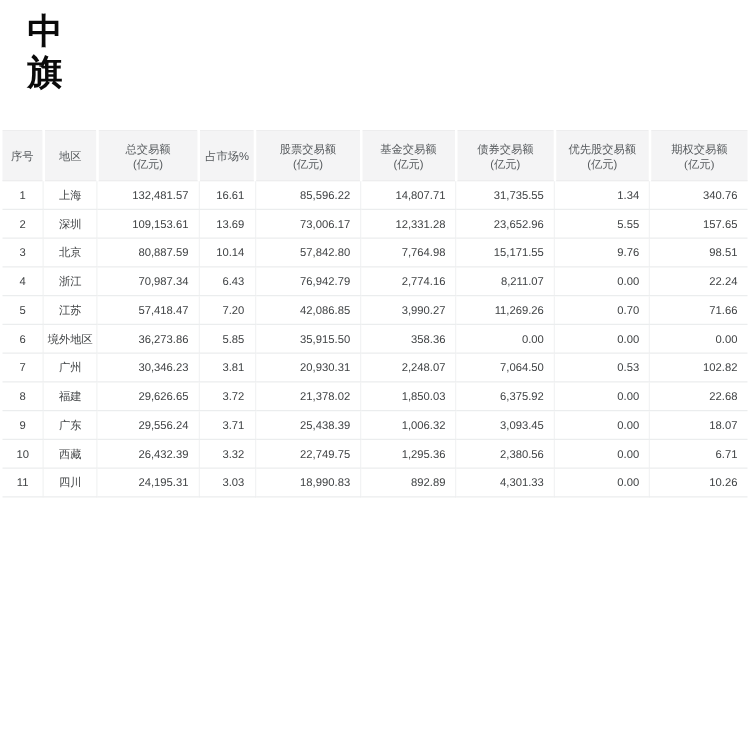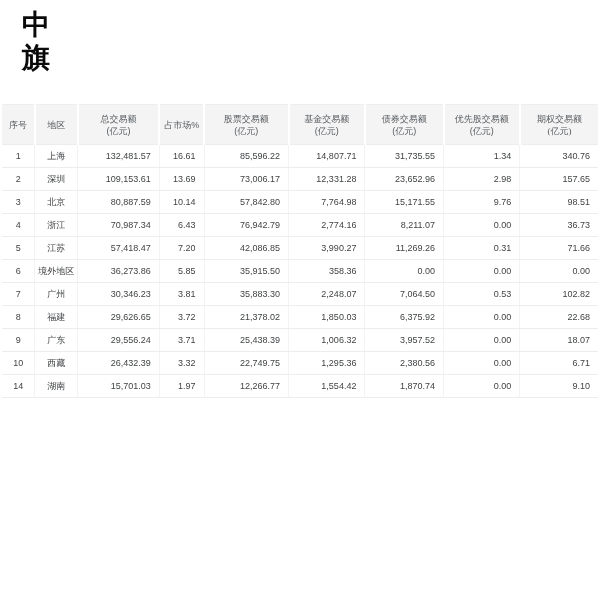--- a/index.html
+++ b/index.html
@@ -107,21 +107,21 @@
           <td class="al-right">340.76</td>
         </tr>
         <tr>
           <td class="al-center">2</td>
           <td class="al-center">深圳</td>
           <td class="al-right">109,153.61</td>
           <td class="al-right">13.69</td>
           <td class="al-right">73,006.17</td>
           <td class="al-right">12,331.28</td>
           <td class="al-right">23,652.96</td>
-          <td class="al-right">2.98</td>
+          <td class="al-right">5.55</td>
           <td class="al-right">157.65</td>
         </tr>
         <tr>
           <td class="al-center">3</td>
           <td class="al-center">北京</td>
           <td class="al-right">80,887.59</td>
           <td class="al-right">10.14</td>
           <td class="al-right">57,842.80</td>
           <td class="al-right">7,764.98</td>
           <td class="al-right">15,171.55</td>
@@ -130,50 +130,50 @@
         </tr>
         <tr>
           <td class="al-center">4</td>
           <td class="al-center">浙江</td>
           <td class="al-right">70,987.34</td>
           <td class="al-right">6.43</td>
           <td class="al-right">76,942.79</td>
           <td class="al-right">2,774.16</td>
           <td class="al-right">8,211.07</td>
           <td class="al-right">0.00</td>
-          <td class="al-right">36.73</td>
+          <td class="al-right">22.24</td>
         </tr>
         <tr>
           <td class="al-center">5</td>
           <td class="al-center">江苏</td>
           <td class="al-right">57,418.47</td>
           <td class="al-right">7.20</td>
           <td class="al-right">42,086.85</td>
           <td class="al-right">3,990.27</td>
           <td class="al-right">11,269.26</td>
-          <td class="al-right">0.31</td>
+          <td class="al-right">0.70</td>
           <td class="al-right">71.66</td>
         </tr>
         <tr>
           <td class="al-center">6</td>
           <td class="al-center">境外地区</td>
           <td class="al-right">36,273.86</td>
           <td class="al-right">5.85</td>
           <td class="al-right">35,915.50</td>
           <td class="al-right">358.36</td>
           <td class="al-right">0.00</td>
           <td class="al-right">0.00</td>
           <td class="al-right">0.00</td>
         </tr>
         <tr>
           <td class="al-center">7</td>
           <td class="al-center">广州</td>
           <td class="al-right">30,346.23</td>
           <td class="al-right">3.81</td>
-          <td class="al-right">35,883.30</td>
+          <td class="al-right">20,930.31</td>
           <td class="al-right">2,248.07</td>
           <td class="al-right">7,064.50</td>
           <td class="al-right">0.53</td>
           <td class="al-right">102.82</td>
         </tr>
         <tr>
           <td class="al-center">8</td>
           <td class="al-center">福建</td>
           <td class="al-right">29,626.65</td>
           <td class="al-right">3.72</td>
@@ -183,41 +183,41 @@
           <td class="al-right">0.00</td>
           <td class="al-right">22.68</td>
         </tr>
         <tr>
           <td class="al-center">9</td>
           <td class="al-center">广东</td>
           <td class="al-right">29,556.24</td>
           <td class="al-right">3.71</td>
           <td class="al-right">25,438.39</td>
           <td class="al-right">1,006.32</td>
-          <td class="al-right">3,957.52</td>
+          <td class="al-right">3,093.45</td>
           <td class="al-right">0.00</td>
           <td class="al-right">18.07</td>
         </tr>
         <tr>
           <td class="al-center">10</td>
           <td class="al-center">西藏</td>
           <td class="al-right">26,432.39</td>
           <td class="al-right">3.32</td>
           <td class="al-right">22,749.75</td>
           <td class="al-right">1,295.36</td>
           <td class="al-right">2,380.56</td>
           <td class="al-right">0.00</td>
           <td class="al-right">6.71</td>
         </tr>
         <tr>
-          <td class="al-center">14</td>
-          <td class="al-center">湖南</td>
-          <td class="al-right">15,701.03</td>
-          <td class="al-right">1.97</td>
-          <td class="al-right">12,266.77</td>
-          <td class="al-right">1,554.42</td>
-          <td class="al-right">1,870.74</td>
-          <td class="al-right">0.00</td>
-          <td class="al-right">9.10</td>
+          <td class="al-center">11</td>
+          <td class="al-center">四川</td>
+          <td class="al-right">24,195.31</td>
+          <td class="al-right">3.03</td>
+          <td class="al-right">18,990.83</td>
+          <td class="al-right">892.89</td>
+          <td class="al-right">4,301.33</td>
+          <td class="al-right">0.00</td>
+          <td class="al-right">10.26</td>
         </tr>
       </tbody>
   </table>
 </div>
 
 </body></html>

